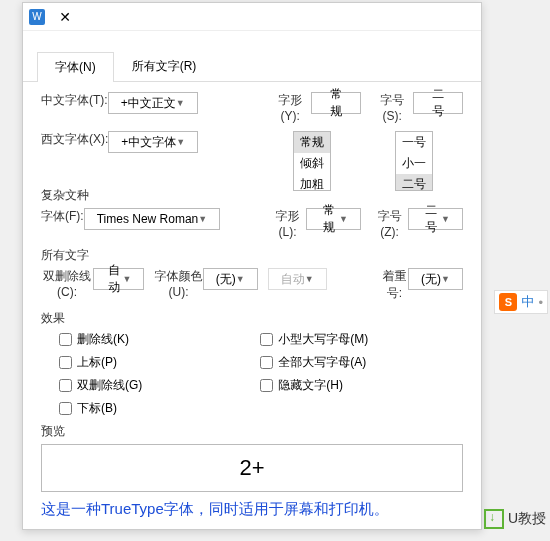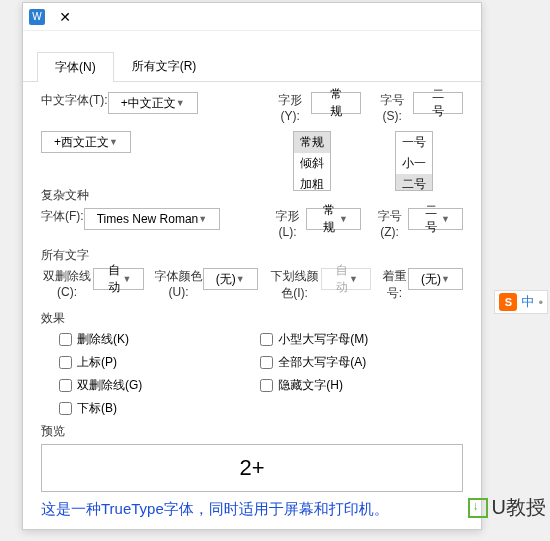--- a/index.html
+++ b/index.html
@@ -26,21 +26,21 @@
 .disabled .select { border-color: #ddd; color: #aaa; }
 .checks { display: flex; gap: 40px; margin-top: 4px; }
 .check-col { display: flex; flex-direction: column; gap: 6px; }
 .check { display: flex; align-items: center; gap: 5px; cursor: pointer; padding-left: 18px; }
 .check input { width: 13px; height: 13px; }
 .preview-box { border: 1px solid #bbb; height: 48px; display: flex; align-items: center; justify-content: center; font-size: 22px; margin-top: 4px; }
 .desc { font-size: 15px; margin-top: 8px; color: #1d4ed8; }
 .ime-badge { position: absolute; right: 2px; top: 290px; display: flex; align-items: center; gap: 4px; background: #fff; border: 1px solid #ddd; padding: 2px 4px; font-size: 13px; }
 .ime-s { width: 18px; height: 18px; background: #ff6a00; color: #fff; border-radius: 3px; display: flex; align-items: center; justify-content: center; font-weight: bold; font-size: 11px; }
 .dash { color: #999; }
-.watermark { position: absolute; right: 4px; bottom: 20px; display: flex; align-items: center; gap: 4px; font-size: 20px; color: #333; }
+.watermark { position: absolute; right: 4px; bottom: 12px; display: flex; align-items: center; gap: 4px; font-size: 14px; color: #333; }
 .wm-icon { width: 20px; height: 20px; border: 2px solid #5fb336; position: relative; }
 .wm-icon::after { content: "↓"; color: #5fb336; position: absolute; left: 3px; top: -1px; font-size: 12px; }
 </style>
 </head>
 <body>
 
 <div class="dialog">
   <div class="titlebar">
     <div class="app-icon">W</div>
     <div class="close-btn">✕</div>
@@ -88,22 +88,23 @@
         <div class="listbox" style="height:60px">
           <div class="opt">一号</div>
           <div class="opt">小一</div>
           <div class="opt sel">二号</div>
         </div>
       </div>
     </div>
 
     <div class="row" style="margin-top:-66px">
       <div class="col" style="flex:1">
-        <div class="select">
-          <span>+西文正文</span>
+        <div class="label">西文字体(X):</div>
+        <div class="select">
+          <span>+中文字体</span>
           <span class="chev">▼</span>
         </div>
       </div>
       <div style="width:194px"></div>
     </div>
 
     <div style="height:22px"></div>
 
     <div class="section-label">复杂文种</div>
     <div class="row">
@@ -140,21 +141,20 @@
         </div>
       </div>
       <div class="col" style="flex:1">
         <div class="label">字体颜色(U):</div>
         <div class="select">
           <span>(无)</span>
           <span class="chev">▼</span>
         </div>
       </div>
       <div class="col disabled" style="flex:1">
-        <div class="label">下划线颜色(I):</div>
         <div class="select">
           <span>自动</span>
           <span class="chev">▼</span>
         </div>
       </div>
       <div class="col" style="width:82px">
         <div class="label">着重号:</div>
         <div class="select">
           <span>(无)</span>
           <span class="chev">▼</span>

